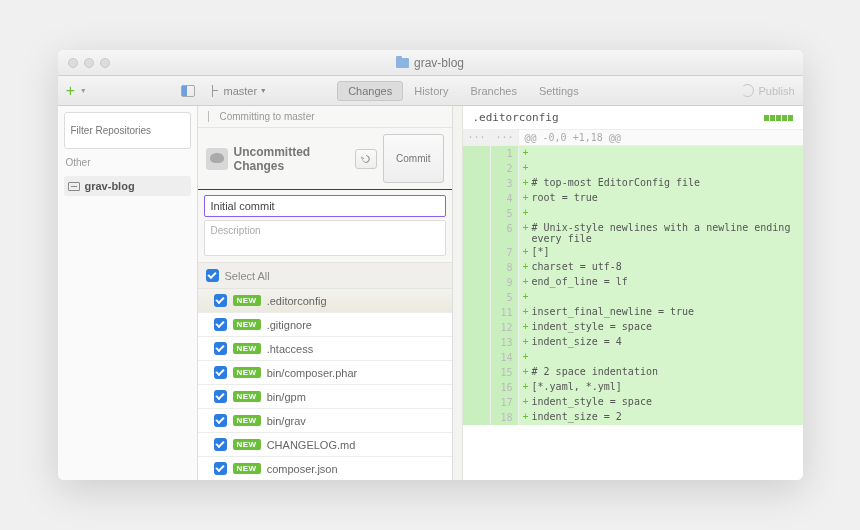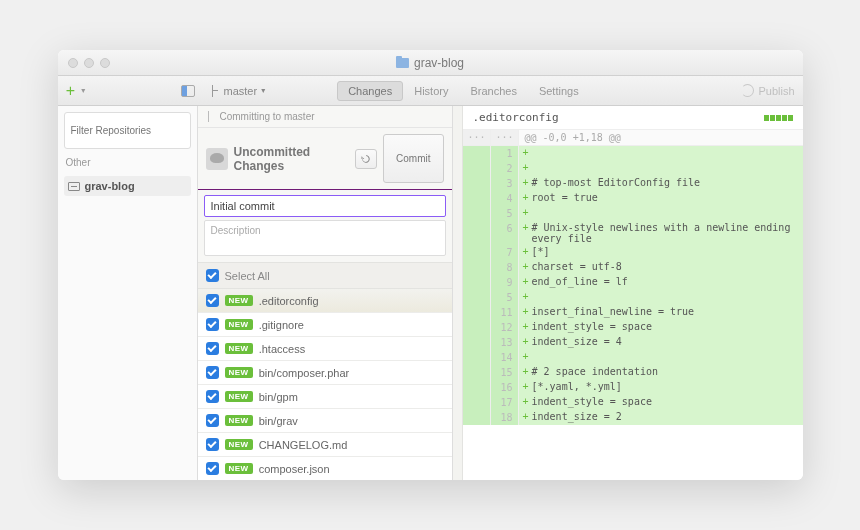--- a/index.html
+++ b/index.html
@@ -43,21 +43,21 @@
 .octo { width:22px; height:22px; background:#d8d8d8; border-radius:3px; position:relative; flex-shrink:0; }
 .octo::before { content:""; position:absolute; left:4px; top:5px; width:14px; height:10px; background:#aaa; border-radius:50% 50% 40% 40%; }
 .uncommitted-title { font-size:12px; color:#777; font-weight:600; flex:1; }
 .undo-btn { width:22px; height:20px; border:1px solid #ccc; border-radius:3px; display:flex; align-items:center; justify-content:center; background:linear-gradient(#fafafa,#eee); }
 .undo-btn svg { width:12px; height:12px; }
 .commit-btn { padding:18px 12px; font-size:10px; color:#777; border:1px solid #ccc; border-radius:3px; background:linear-gradient(#fafafa,#eee);text-align:right; }
 .summary-input { margin:5px 6px 3px; padding:4px 6px; border:1px solid #8b5cf6; border-radius:2px; font-size:11px; color:#444; background:#fff; }
 .desc-input { margin:0 6px 6px; min-height:36px; padding:4px 6px; border:1px solid #ddd; border-radius:2px; font-size:10px; color:#aaa; background:#fff; }
 .select-all { padding:6px 8px; display:flex; align-items:flex-end; gap:6px; font-size:11px; color:#888; background:#f0efec; border-top:1px solid #e3e3e0; border-bottom:1px solid #e3e3e0; }
 .file-list { flex:1; overflow-y:auto; }
-.file-row { display:flex; align-items:center; gap:6px; padding:5px 8px; border-bottom:1px solid #ececea; font-size:11px; color:#666; background:#fff; }
+.file-row { display:flex; align-items:center; gap:6px; padding:5px 16px; border-bottom:1px solid #ececea; font-size:11px; color:#666; background:#fff; }
 .file-row.sel { background:linear-gradient(#f2f2ee,#eceade); }
 .chk { width:13px; height:13px; background:#2b7de0; border-radius:3px; display:flex; align-items:center; justify-content:center; flex-shrink:0; }
 .chk::after { content:""; width:6px; height:3px; border-left:2px solid #fff; border-bottom:2px solid #fff; transform:rotate(-45deg); margin-top:-2px; }
 .new-badge { background:#6bbf3b; color:#fff; font-size:8px; font-weight:700; padding:1px 4px; border-radius:2px; letter-spacing:0.5px; }
 .diff { flex:1; display:flex; flex-direction:column; background:#fff; overflow:hidden; font-family: Menlo, Consolas, monospace; }
 .diff-header { padding:5px 10px; font-size:11px; color:#555; border-bottom:1px solid #eee; display:flex; align-items:center; justify-content:space-between; }
 .bars { display:flex; gap:1px; }
 .bar { width:5px; height:6px; background:#6bbf3b; }
 .hunk-row { display:flex; font-size:10px; color:#aaa; background:#fafafa; border-bottom:1px solid #eee; }
 .lncol { width:28px; text-align:right; padding:2px 5px; color:#bbb; background:#f6f6f6; border-right:1px solid #eee; flex-shrink:0; }

